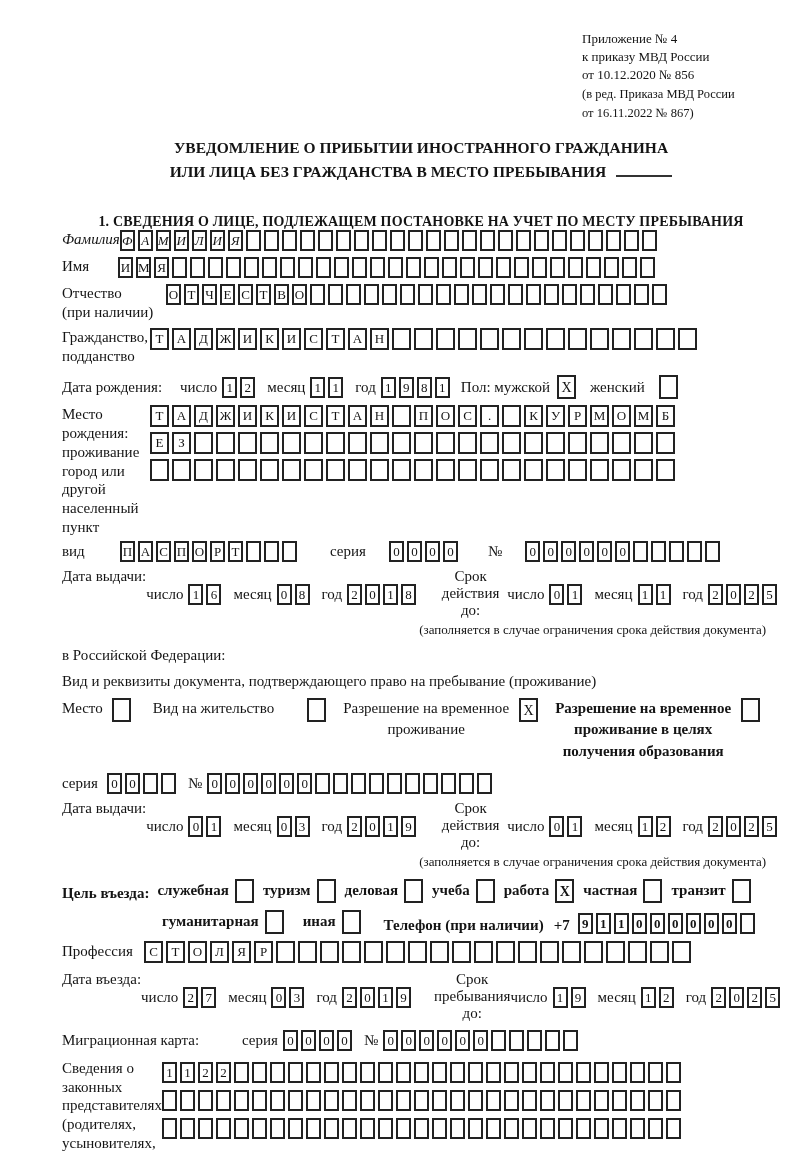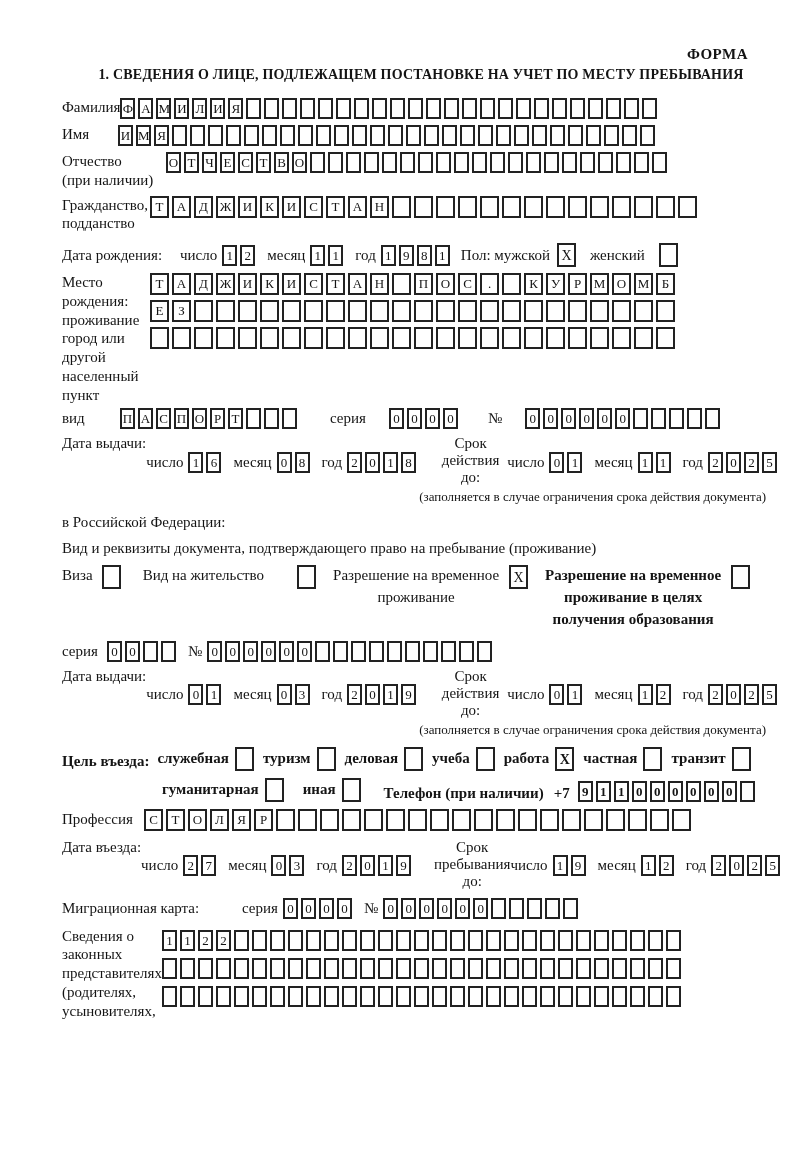--- a/index.html
+++ b/index.html
@@ -12,21 +12,21 @@
   .page { padding:30px 20px 0 62px; position:relative; }
 
   
   .hdr { margin-left:auto; width:190px; margin-right:8px; font-size:13px; line-height:1.38; }
   .hdr .ed { font-size:12.5px; margin-top:2px; }
   .forma { text-align:right; font-weight:bold; font-size:15px; margin:16px 32px 0 0; letter-spacing:.5px; }
 
   
   .title { text-align:center; font-weight:bold; font-size:15.5px; line-height:1.55; margin-top:14px; }
   .blank { display:inline-block; width:56px; border-bottom:2px solid #333; height:13px; margin-left:10px; }
-  .sec { text-align:center; font-weight:bold; font-size:14px; margin-top:4px; letter-spacing:.2px; }
+  .sec { text-align:center; font-weight:bold; font-size:14px; margin-top:30px; letter-spacing:.2px; }
 
   
   .frow { display:flex; align-items:flex-start; margin-top:6px; }
   .lbl { font-size:15px; line-height:1.25; flex-shrink:0; }
   .w56 { flex:0 0 56px; } .w104 { flex:0 0 104px; } .w88 { flex:0 0 88px; }
   .w40 { flex:0 0 40px; } .w118 { flex:0 0 118px; } .w82 { flex:0 0 82px; }
   .w150 { flex:0 0 150px; } .w100 { flex:0 0 100px; }
 
   
   .cells { display:inline-flex; flex-wrap:nowrap; }
@@ -67,26 +67,38 @@
   .popt .cb { margin-left:6px; }
   .indent { margin-left:100px; }
   .phone-lbl { margin:0 10px 0 14px; }
   .pfx { margin-right:8px; }
 </style>
 </head>
 <body>
 
 <div class="page">
 
-  <div class="forma">ФОРМА</div>
-
+  <div class="hdr">
+    <div>Приложение № 4</div>
+    <div>к приказу МВД России</div>
+    <div>от 10.12.2020 № 856</div>
+    <div class="ed">(в ред. Приказа МВД России</div>
+    <div class="ed">от 16.11.2022 № 867)</div>
+  </div>
+
+  <div class="title">
+    <div>УВЕДОМЛЕНИЕ О ПРИБЫТИИ ИНОСТРАННОГО ГРАЖДАНИНА</div>
+    <div>
+      <span>ИЛИ ЛИЦА БЕЗ ГРАЖДАНСТВА В МЕСТО ПРЕБЫВАНИЯ</span><span class="blank"></span>
+    </div>
+  </div>
 
   <div class="sec">1. СВЕДЕНИЯ О ЛИЦЕ, ПОДЛЕЖАЩЕМ ПОСТАНОВКЕ НА УЧЕТ ПО МЕСТУ ПРЕБЫВАНИЯ</div>
 
-  <div class="frow" style="margin-top:15px;">
+  <div class="frow" style="margin-top:0;font-style:italic;">
     <div class="lbl w56">Фамилия</div>
     <div class="cells">
         <span class="cell">Ф</span>
         <span class="cell">А</span>
         <span class="cell">М</span>
         <span class="cell">И</span>
         <span class="cell">Л</span>
         <span class="cell">И</span>
         <span class="cell">Я</span>
         <span class="cell"></span>
@@ -420,21 +432,21 @@
       </div>
     </div>
   </div>
   <div class="note">(заполняется в случае ограничения срока действия документа)</div>
 
   <div class="introline">в Российской Федерации:</div>
   <div class="introline">Вид и реквизиты документа, подтверждающего право на пребывание (проживание)</div>
 
   <div class="optrow">
     <span class="opt">
-      <span class="optlbl">Виза</span>
+      <span class="optlbl">Место</span>
       <span class="cb"></span>
     </span>
     <span class="opt" style="margin-left:6px;">
       <span class="optlbl">Вид на жительство</span>
       <span class="cb" style="margin-left:24px;"></span>
     </span>
     <span class="opt">
       <span class="optlbl c2">Разрешение на временное проживание</span>
       <span class="cb">X</span>
     </span>

